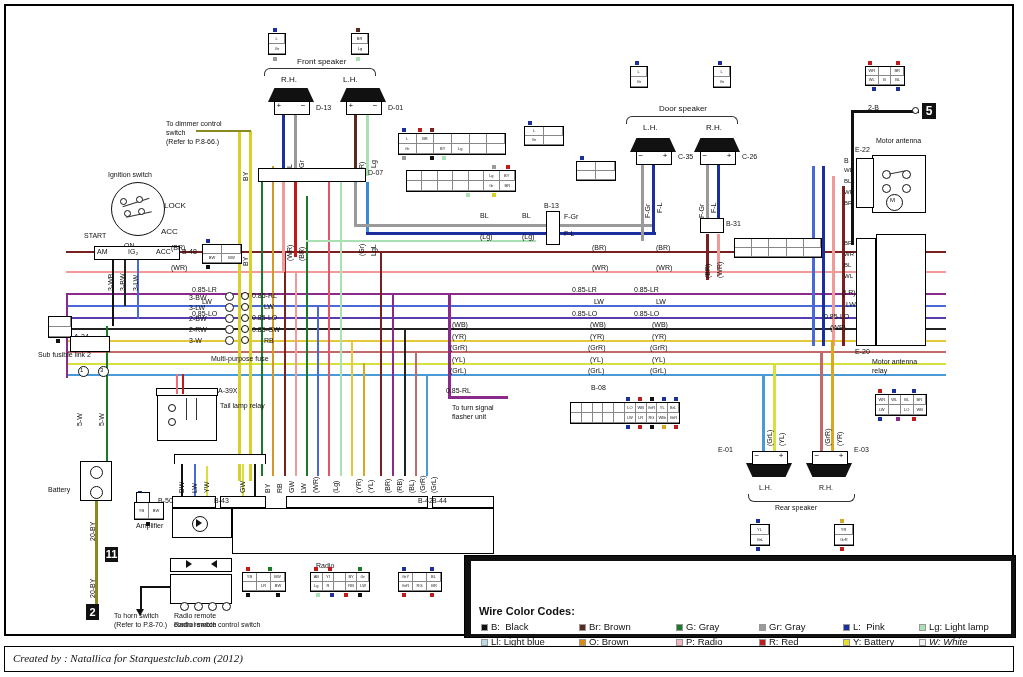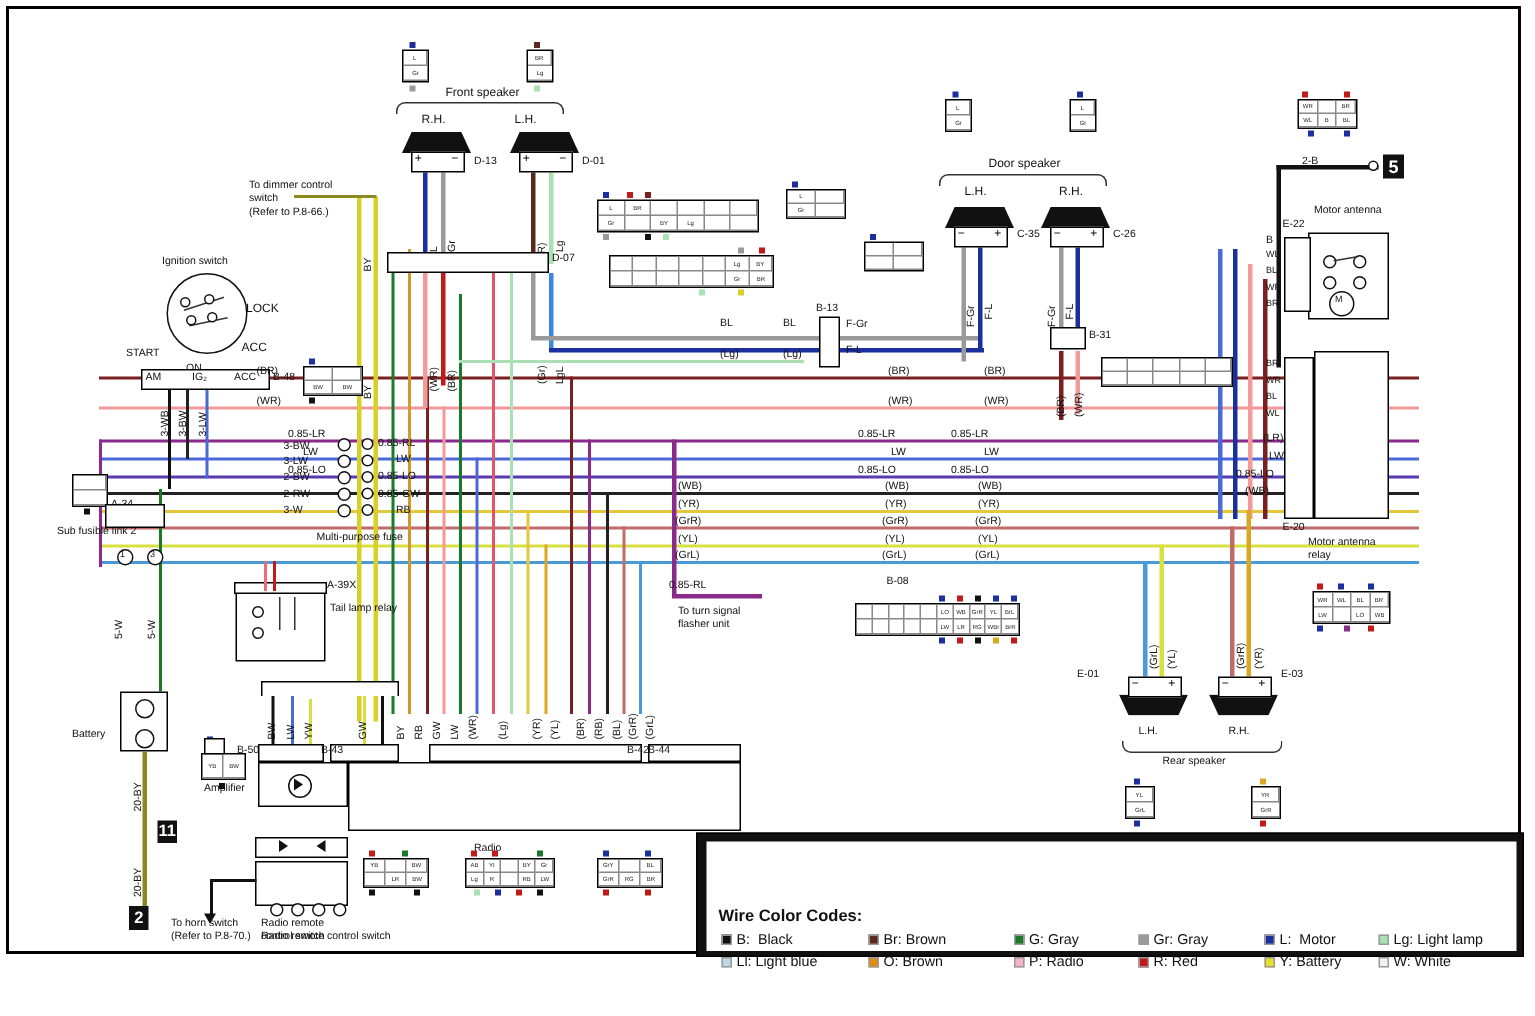--- a/index.html
+++ b/index.html
@@ -732,30 +732,33 @@
         <div class="legitem" style="left:205px;top:75px;">
           <span class="legsw" style="background:#f3b4c4"></span><span>P:</span>&nbsp;<span>Radio</span>
         </div>
         <div class="legitem" style="left:288px;top:60px;">
           <span class="legsw" style="background:#9a9a9a"></span><span>Gr:</span>&nbsp;<span>Gray</span>
         </div>
         <div class="legitem" style="left:288px;top:75px;">
           <span class="legsw" style="background:#c01a1a"></span><span>R:</span>&nbsp;<span>Red</span>
         </div>
         <div class="legitem" style="left:372px;top:60px;">
-          <span class="legsw" style="background:#1b2f9e"></span><span>L:</span>&nbsp;&nbsp;<span>Motor</span>
+          <span class="legsw" style="background:#1b2f9e"></span><span>L:</span>&nbsp;&nbsp;<span>Pink</span>
         </div>
         <div class="legitem" style="left:372px;top:75px;">
           <span class="legsw" style="background:#e8df2a"></span><span>Y:</span>&nbsp;<span>Battery</span>
         </div>
         <div class="legitem" style="left:448px;top:60px;">
           <span class="legsw" style="background:#a9e0b4"></span><span>Lg:</span>&nbsp;<span>Light lamp</span>
         </div>
-        <div class="legitem" style="left:448px;top:75px;">
+        <div class="legitem" style="left:448px;top:75px;font-style:italic;">
           <span class="legsw" style="background:#f2f2f2"></span><span>W:</span>&nbsp;<span>White</span>
         </div>
       </div>
     </div>
 
   </div>
 
+  <div id="credit-bar">
+    <span>Created by : Natallica for Starquestclub.com  (2012)</span>
+  </div>
 
 </div>
 
 </body></html>

